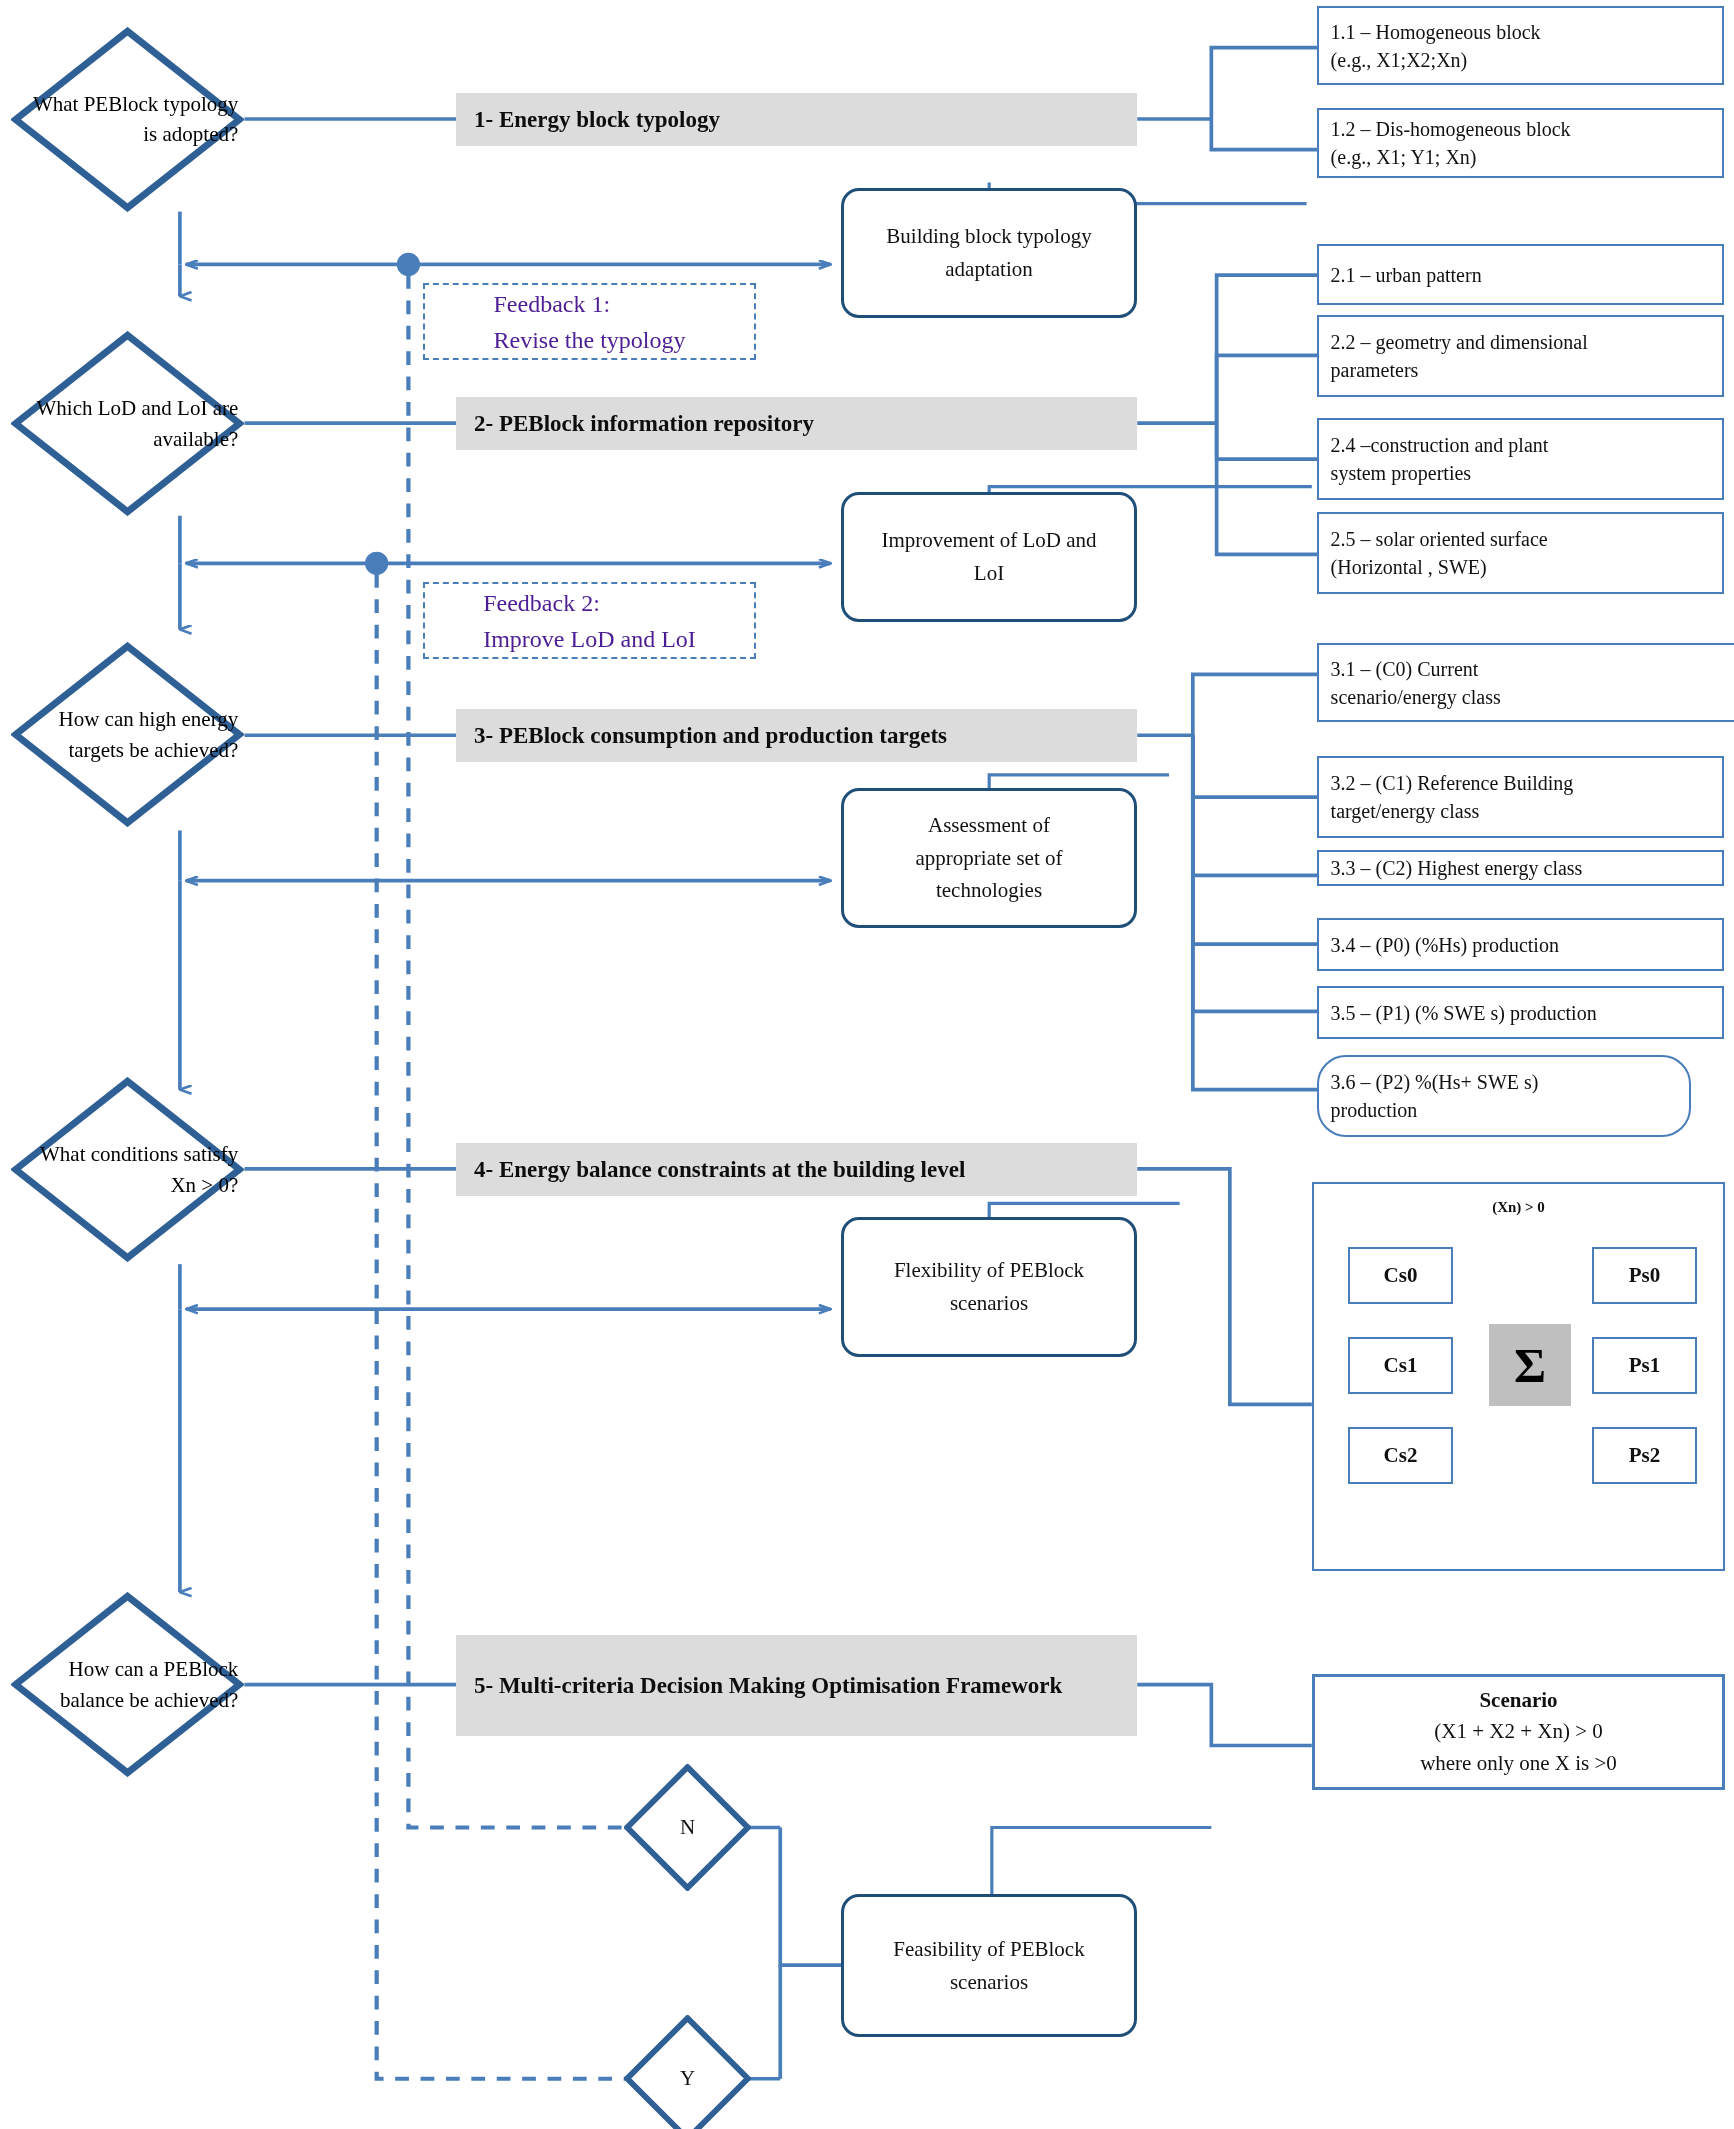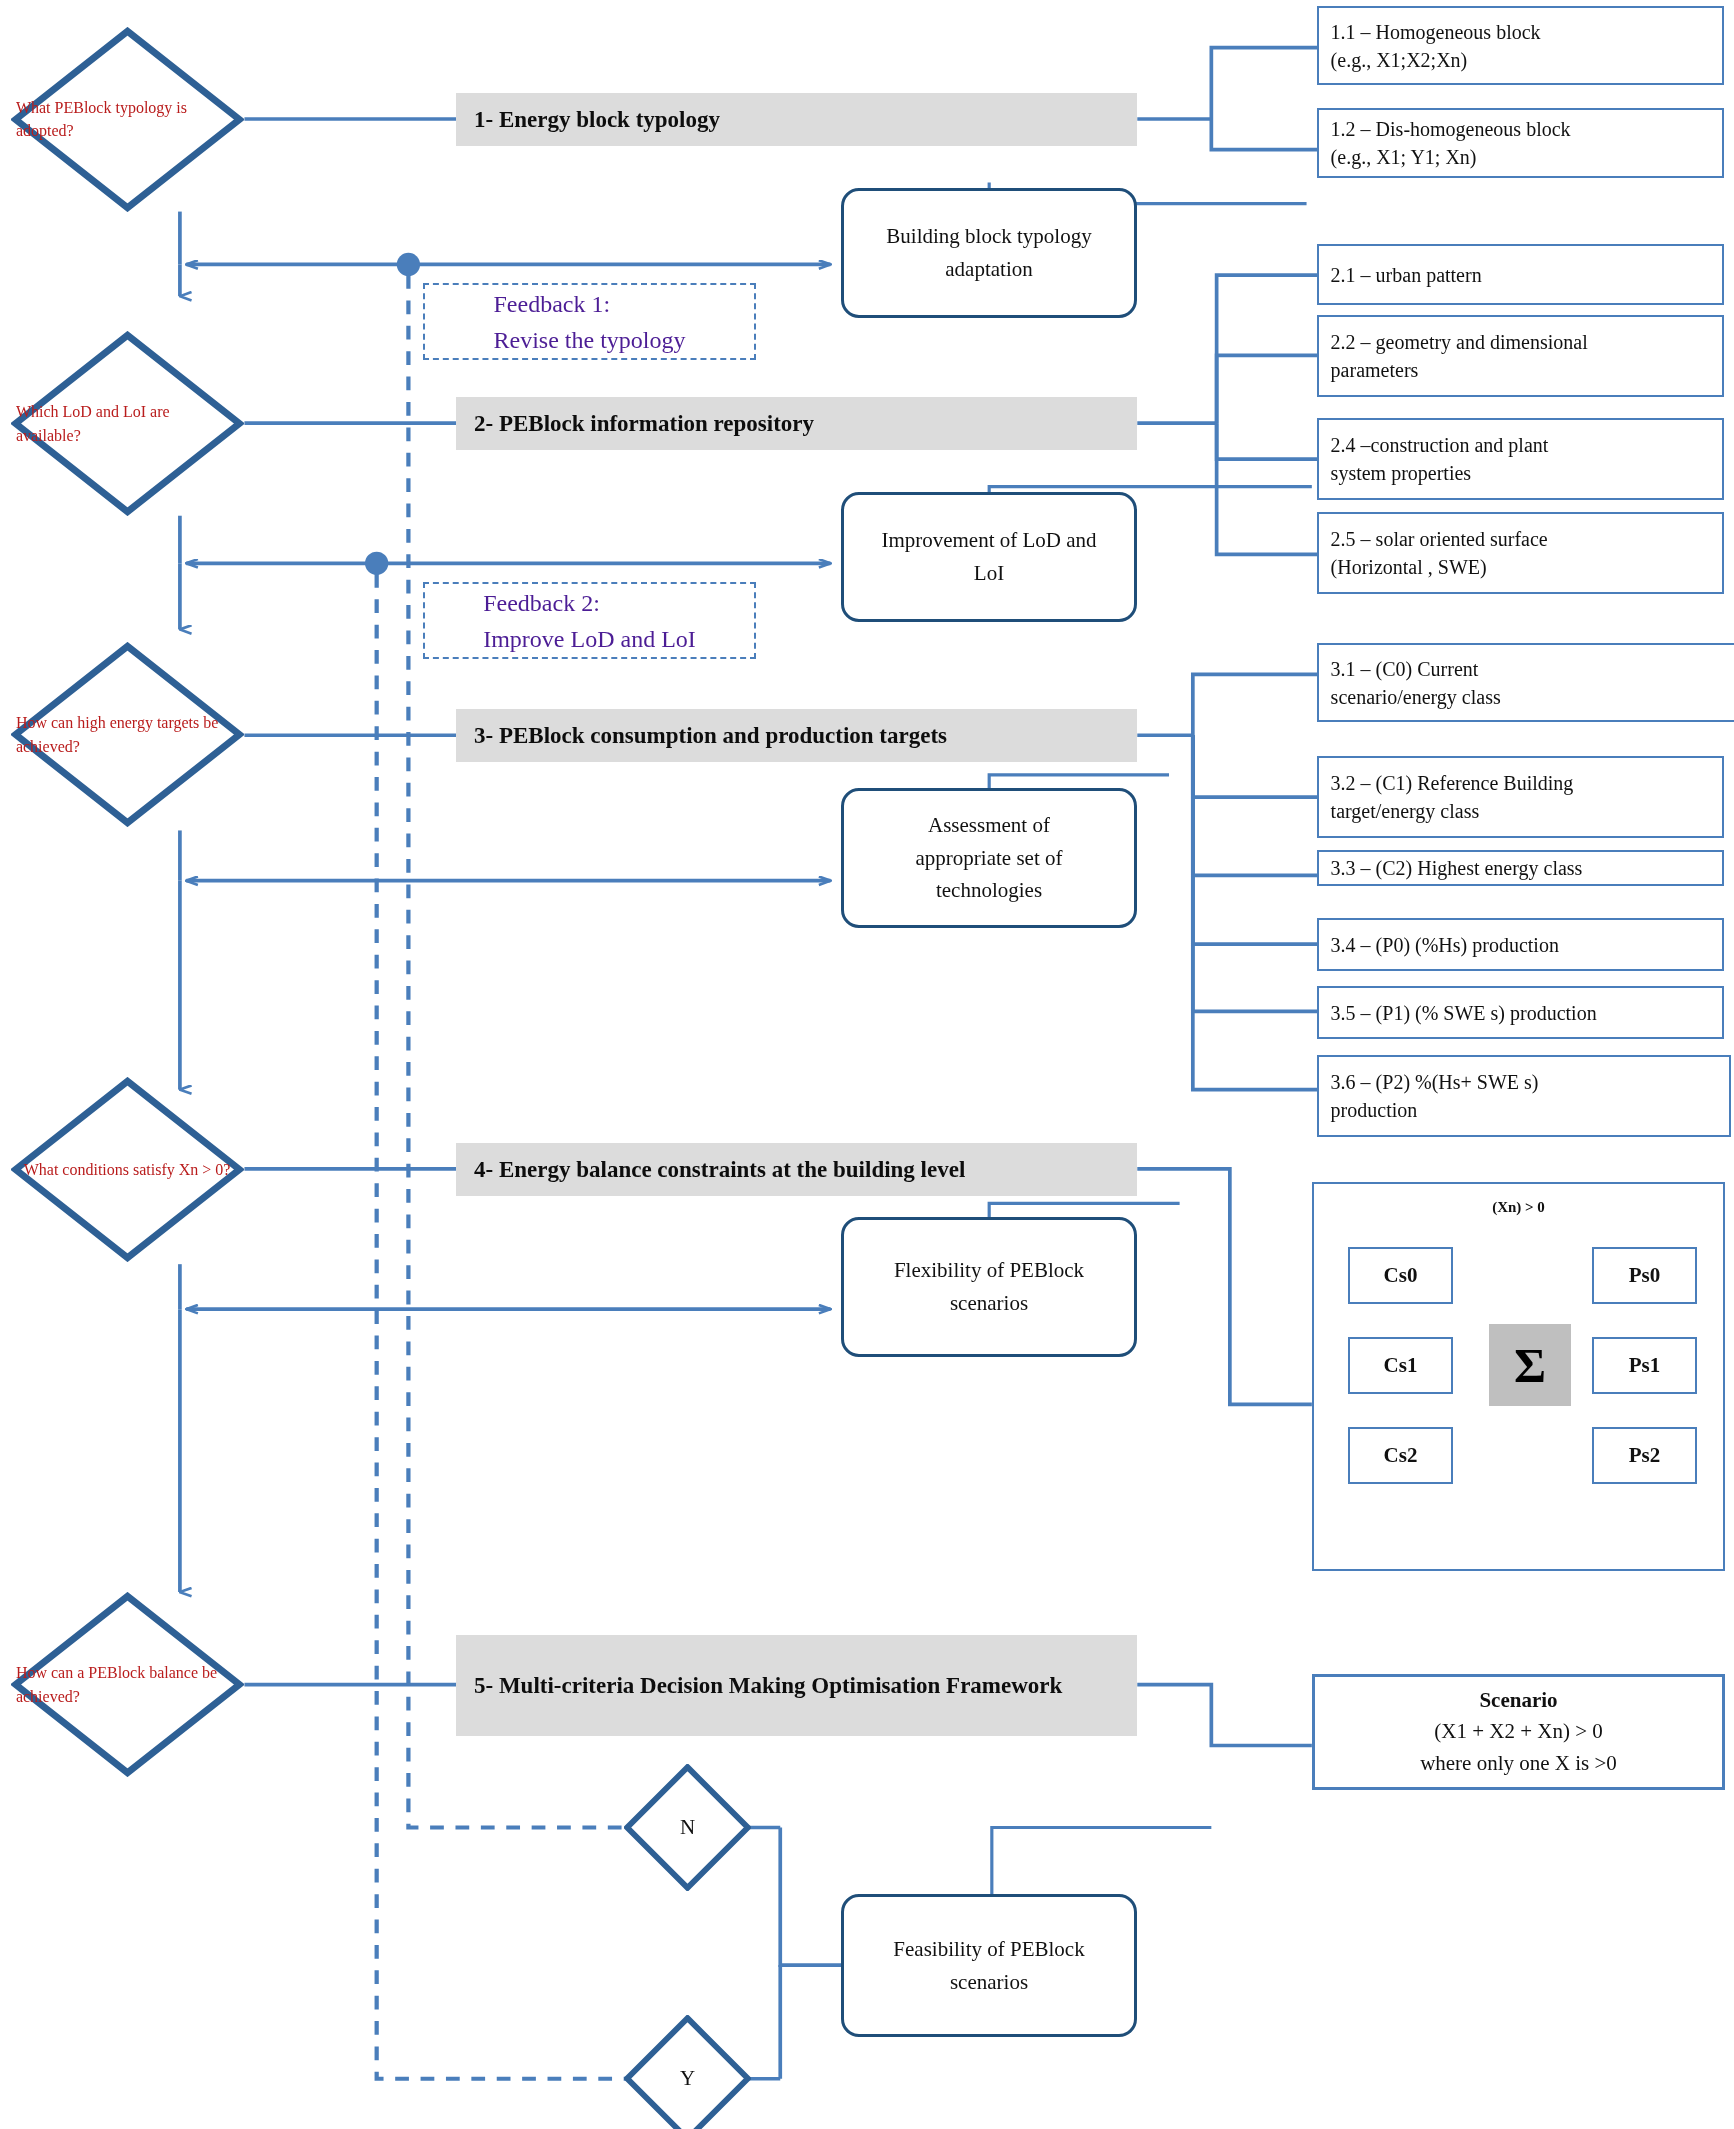--- a/index.html
+++ b/index.html
@@ -2,21 +2,21 @@
 <html style="font-size:8.5px"><head>
 <meta charset="utf-8">
 <style>
   html,body{margin:0;padding:0;background:#ffffff;}
   body{font-family:"Liberation Serif", serif;}
   #stage{position:relative;width:1734px;height:2129px;background:#fff;overflow:hidden;}
   svg.wires{position:absolute;left:0;top:0;width:1734px;height:2129px;pointer-events:none;}
   .node{position:absolute;box-sizing:border-box;}
   
   .diamond{display:flex;align-items:center;justify-content:center;}
-  .diamond .dlabel{position:relative;z-index:3;text-align:left;line-height:1.45;font-size:16px;color:#b91c1c;padding:0 5.3px;}
+  .diamond .dlabel{position:relative;z-index:3;text-align:right;line-height:1.45;font-size:21px;color:#000000;padding:0 5.3px;}
   .diamond svg{position:absolute;left:0;top:0;}
   
   .stagebar{background:#dcdcdc;display:flex;align-items:center;}
   .stagebar .slabel{font-weight:bold;font-size:23px;color:#0d0d0d;padding-left:18px;line-height:1.35;}
   
   .roundbox{border:3.7px solid #1f4e79;border-radius:18px;background:#fff;display:flex;align-items:center;justify-content:center;}
   .roundbox .rlabel{text-align:center;font-size:21px;line-height:1.55;color:#111;}
   
   .listbox{border:2.6px solid #4a7ebb;background:#fff;display:flex;align-items:center;}
   .listbox .llabel{font-size:20px;line-height:1.4;color:#111;padding-left:11.6px;}
@@ -287,21 +287,21 @@
   <div class="node listbox" style="left:1317px;top:918px;width:407px;height:53px;">
     <div class="llabel">
       <span>3.4 – (P0) (%Hs) production</span>
     </div>
   </div>
   <div class="node listbox" style="left:1317px;top:986px;width:407px;height:53px;">
     <div class="llabel">
       <span>3.5 – (P1) (% SWE s) production</span>
     </div>
   </div>
-  <div class="node listbox" style="left:1317px;top:1055px;width:414px;height:82px;">
+  <div class="node listbox" style="left:1317px;top:1055px;width:374px;height:82px;border-radius:29px;">
     <div class="llabel">
       <span>3.6 – (P2) %(Hs+ SWE s)</span><br>
       <span>production</span>
     </div>
   </div>
 
   <div class="node matrixpanel" style="left:1312px;top:1182px;width:413px;height:389px;">
     <div class="mtitle" style="top:15px;left:0;">(Xn) &gt; 0</div>
 
     <div class="mcell" style="left:34px;top:63px;width:101px;height:53px;">

